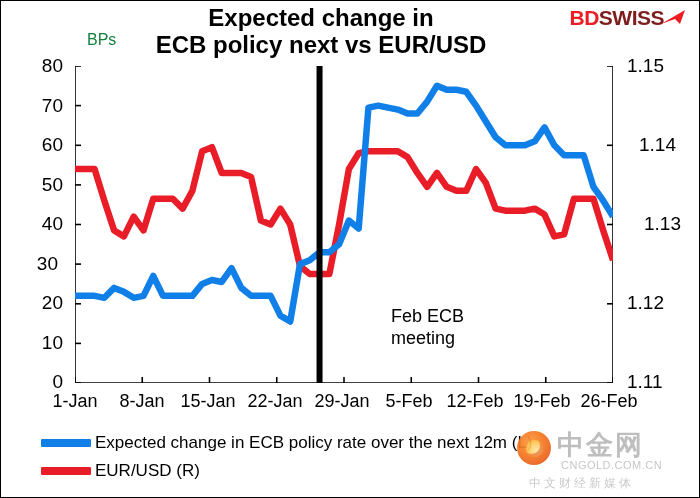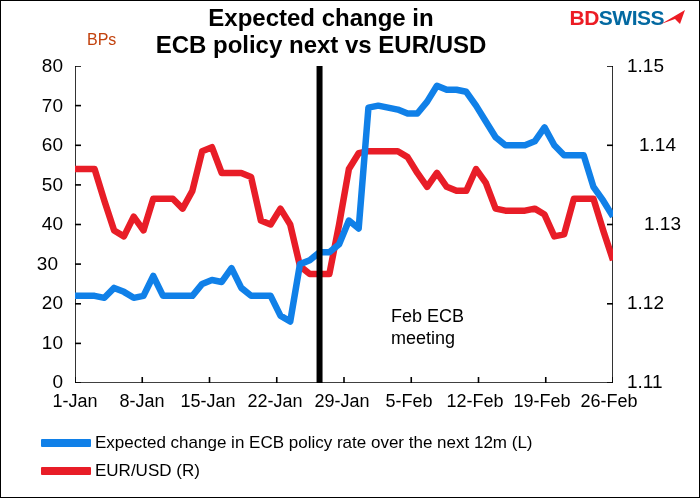--- a/index.html
+++ b/index.html
@@ -16,36 +16,36 @@
     border:1px solid #000;
     background:#fff;
   }
   
   #logo{
     position:absolute;right:12px;top:6px;
     font-size:21px;font-weight:bold;letter-spacing:-0.5px;
     line-height:1;white-space:nowrap;
   }
   #logo .bd{color:#ec1c24;text-align:center;}
-  #logo .sw{color:#0369a1;}
+  #logo .sw{color:#7f1d1d;}
   #logo .arrow{
     display:inline-block;width:26px;height:17px;vertical-align:-2px;margin-left:-3px;
   }
   
   #title{
     position:absolute;left:120px;top:4px;width:400px;
     text-align:center;
     font-size:24px;font-weight:bold;color:#000;
     line-height:1.12;
   }
   #title .l2{display:block;}
   
   #bps{
     position:absolute;left:86px;top:30px;
-    font-size:16px;color:#c2410c;text-align:center;
+    font-size:16px;color:#15803d;text-align:center;
   }
   
   #plot{
     position:absolute;left:74px;top:65px;
     width:538px;height:317px;
   }
   #plot svg{display:block;}
   
   .ytick{
     position:absolute;font-size:19px;color:#000;text-align:right;
@@ -198,14 +198,20 @@
     <div class="lg-row">
       <div class="lg-swatch" style="background:#1080e8;"></div>
       <div class="lg-label">Expected change in ECB policy rate over the next 12m (L)</div>
     </div>
     <div class="lg-row">
       <div class="lg-swatch" style="background:#e81d27;"></div>
       <div class="lg-label">EUR/USD (R)</div>
     </div>
   </div>
 
+  <div id="wm">
+    <div class="wm-logo"></div>
+    <div class="wm-cn">中金网</div>
+    <div class="wm-dom">CNGOLD.COM.CN</div>
+    <div class="wm-sub">中文财经新媒体</div>
+  </div>
 
 </div>
 
 </body></html>

